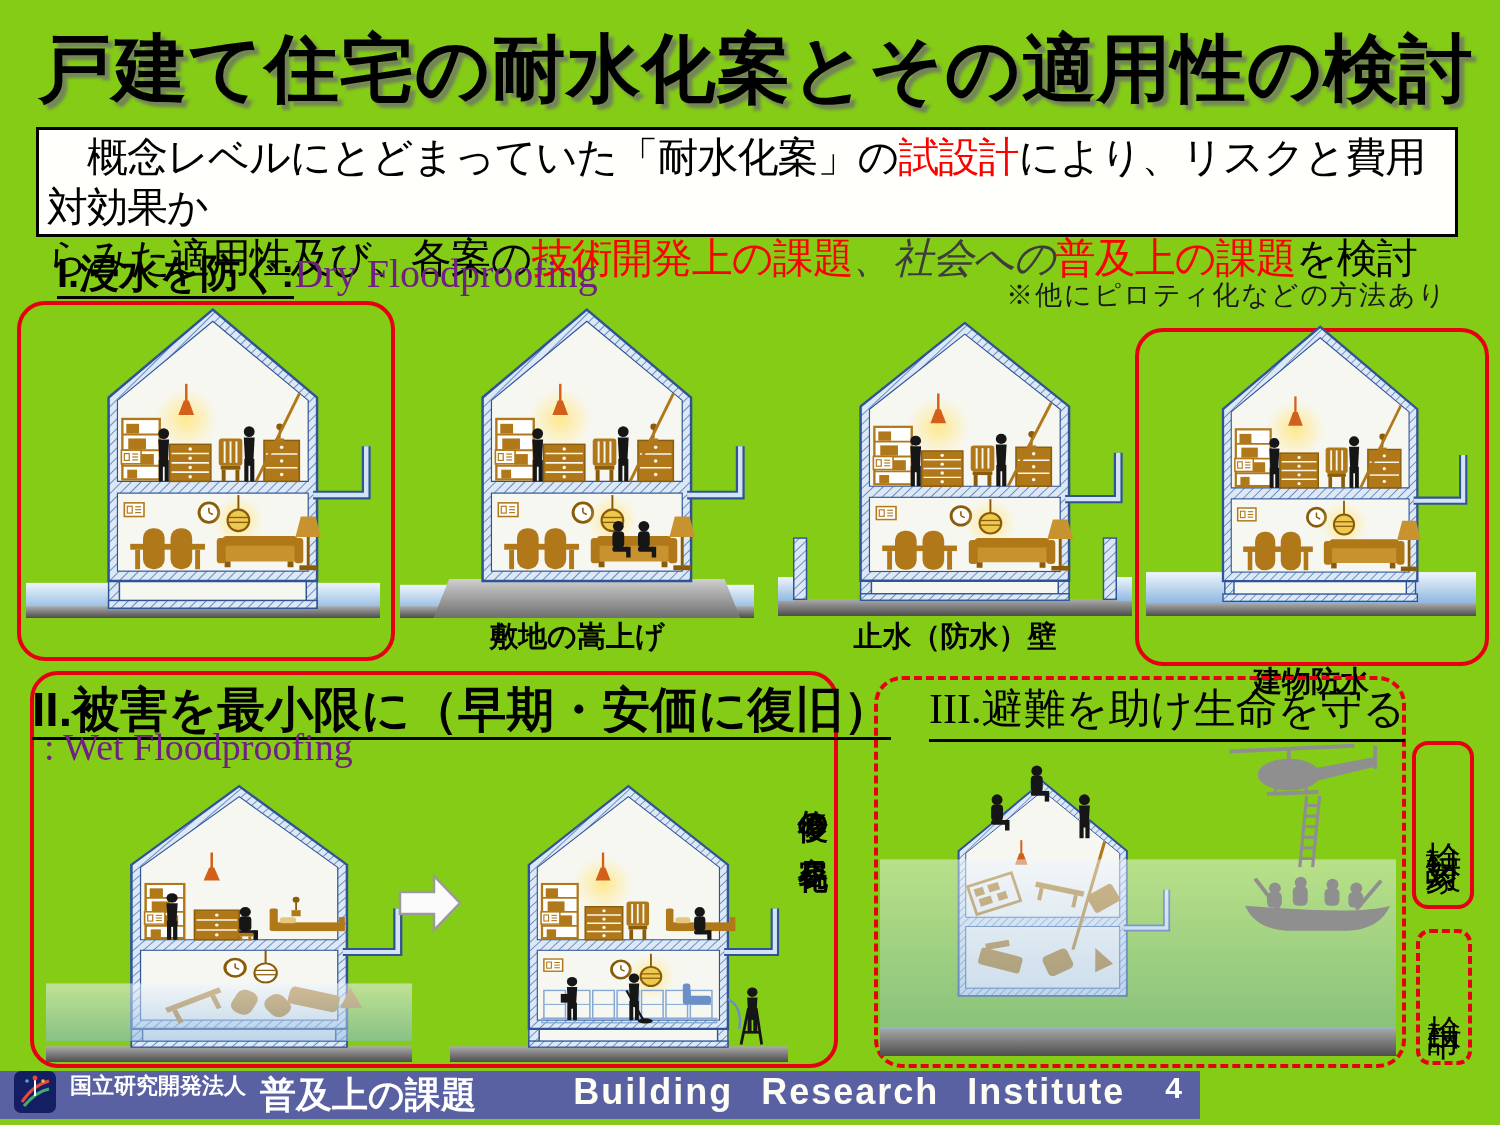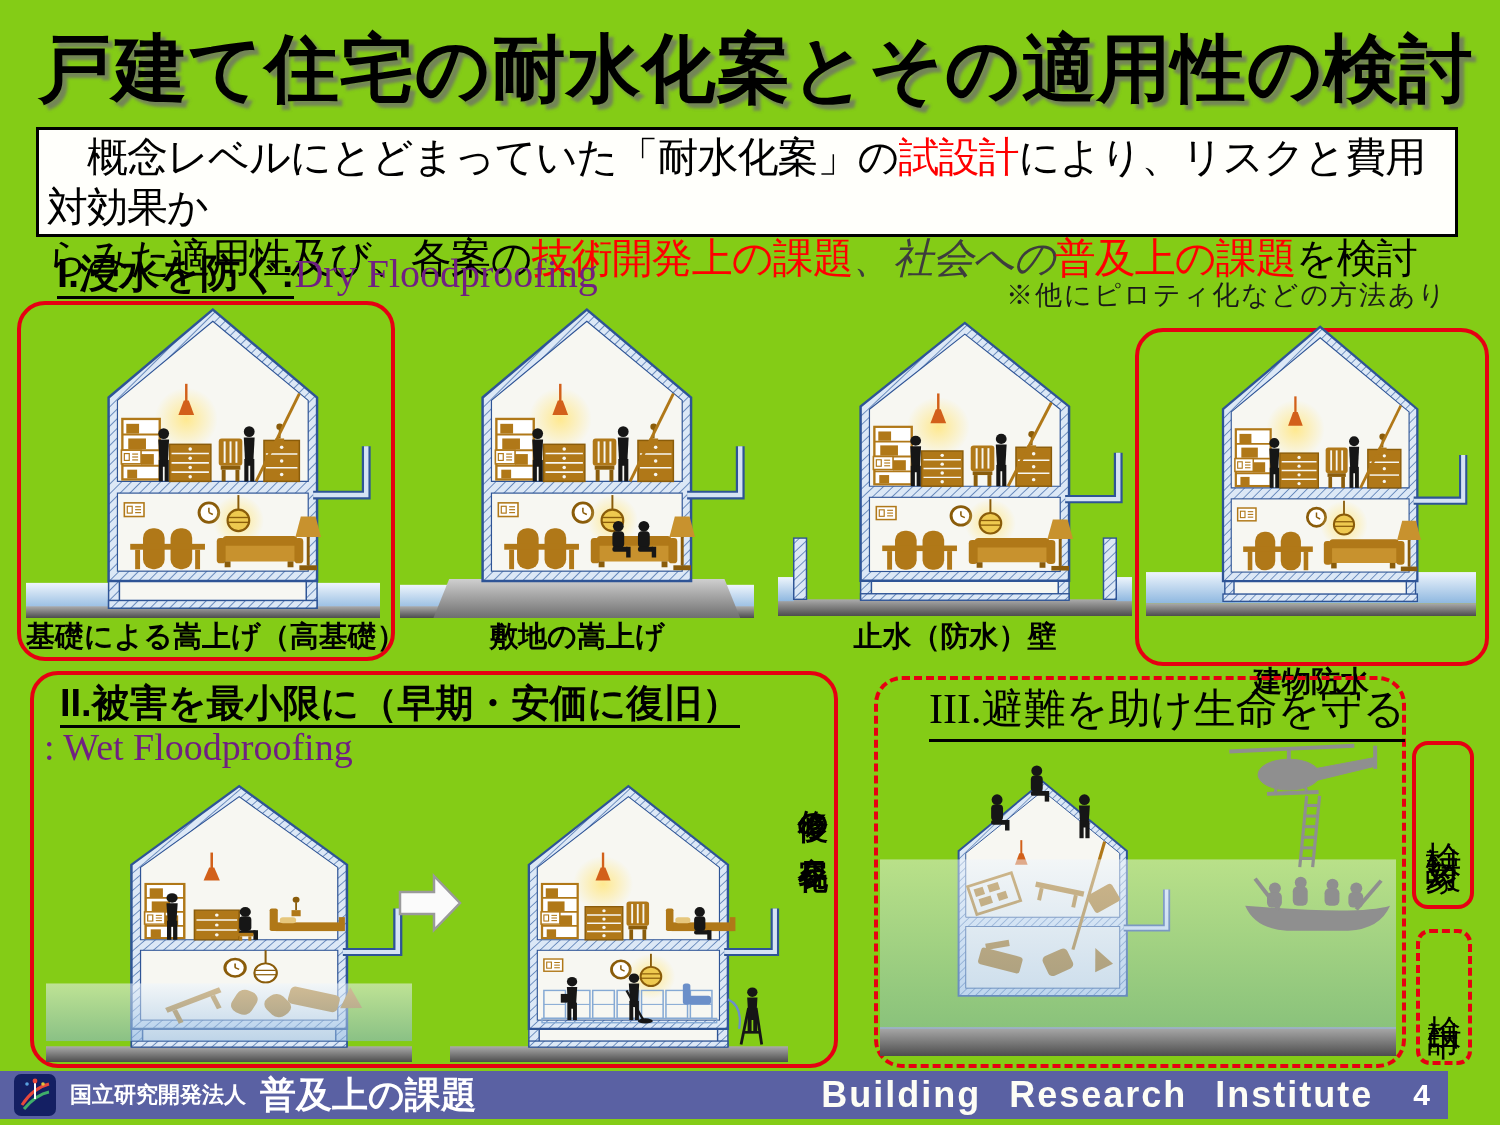--- a/index.html
+++ b/index.html
@@ -17,32 +17,32 @@
   
   .h-jp{font-weight:800;color:#000;border-bottom:3px solid #000;padding-bottom:1px;}
   .h-en{font-family:"Liberation Serif","DejaVu Serif",serif;color:#702082;font-weight:500;}
   .s1h{left:57px;top:246px;font-size:40px;white-space:nowrap;}
   .note{left:1006px;top:277px;font-family:"Liberation Serif","DejaVu Serif",serif;font-size:27px;
         letter-spacing:2px;color:#1a1a1a;}
   .caption{top:617px;text-align:center;font-size:29px;font-weight:600;color:#000;white-space:nowrap;}
   
   .rbox{border:4px solid #e60012;border-radius:28px;}
   .rbox.dash{border-style:dashed;}
-  .s2h1{left:60px;top:678px;font-size:38px;white-space:nowrap;}
+  .s2h1{left:32px;top:678px;font-size:48px;white-space:nowrap;}
   .s2h2{left:44px;top:725px;font-size:38px;}
   .s3h{left:886px;top:681px;font-family:"Liberation Serif","DejaVu Serif",serif;font-size:42px;
        color:#000;border-bottom:3px solid #000000;padding-bottom:2px;white-space:nowrap;margin-left:43px;}
   .vtext{writing-mode:vertical-rl;}
   .sidelabel{left:792px;top:786px;font-size:30px;font-weight:600;color:#000;letter-spacing:4px;}
   .badge{font-family:"Liberation Serif","DejaVu Serif",serif;font-size:36px;color:#000;
          display:flex;align-items:center;justify-content:center;letter-spacing:6px;}
   .badge1{left:1412px;top:741px;width:54px;height:160px;border:4px solid #e60012;border-radius:16px;}
   .badge2{left:1416px;top:929px;width:48px;height:128px;border:4px dashed #e60012;border-radius:14px;font-size:34px;}
   
-  .footer{left:0;top:1071px;width:1448px;height:48px;background:#5a61a3;display:flex;align-items:center;}
+  .footer{left:0;top:1071px;width:1200px;height:48px;background:#5a61a3;display:flex;align-items:flex-start;}
   .f-org{color:#fff;font-size:22px;font-weight:700;margin-left:14px;white-space:nowrap;}
   .f-name{color:#fff;font-size:36px;font-weight:700;margin-left:14px;white-space:nowrap;}
   .f-en{color:#fdfdf5;font-size:36px;font-weight:800;letter-spacing:2px;word-spacing:16px;
         margin-left:auto;margin-right:40px;white-space:nowrap;}
   .f-page{color:#fff;font-size:30px;font-weight:700;margin-right:18px;}
   .house{position:absolute;}
   .house svg{display:block;width:100%;height:100%;}
 </style>
 </head>
 <body>
@@ -514,21 +514,20 @@
         <rect x="194" y="248" width="9" height="26" rx="3.5" fill="#b07818"></rect>
         <rect x="273" y="248" width="9" height="26" rx="3.5" fill="#b07818"></rect>
         <rect x="202" y="272" width="6" height="6" fill="#8a5c0a"></rect>
         <rect x="266" y="272" width="6" height="6" fill="#8a5c0a"></rect>
         <polygon points="274,247 300,247 294.5,226 279.5,226" fill="#c8922e"></polygon>
         <line x1="287" y1="247" x2="287" y2="276" stroke="#8a5c0a" stroke-width="3"></line>
         <rect x="278" y="276" width="18" height="5" fill="#8a5c0a"></rect>
       </svg>
     </div>
 
-  <div class="abs caption" style="left:26px;width:354px;">基礎による嵩上げ（高基礎）</div>
   <div class="abs caption" style="left:400px;width:354px;">敷地の嵩上げ</div>
   <div class="abs caption" style="left:778px;width:354px;">止水（防水）壁</div>
   <div class="abs caption" style="left:1146px;width:330px;margin-top:45px;">建物防水</div>
 
   <div class="abs rbox" style="left:30px;top:671px;width:800px;height:389px;"></div>
   <div class="abs s2h1"><span class="h-jp">II.被害を最小限に（早期・安価に復旧）</span></div>
   <div class="abs s2h2 h-en">: Wet Floodproofing</div>
   <div class="house" style="left:46px;top:774px;width:366px;height:288px;">
       <svg viewBox="0 0 360 330" preserveAspectRatio="none">
         <defs>

